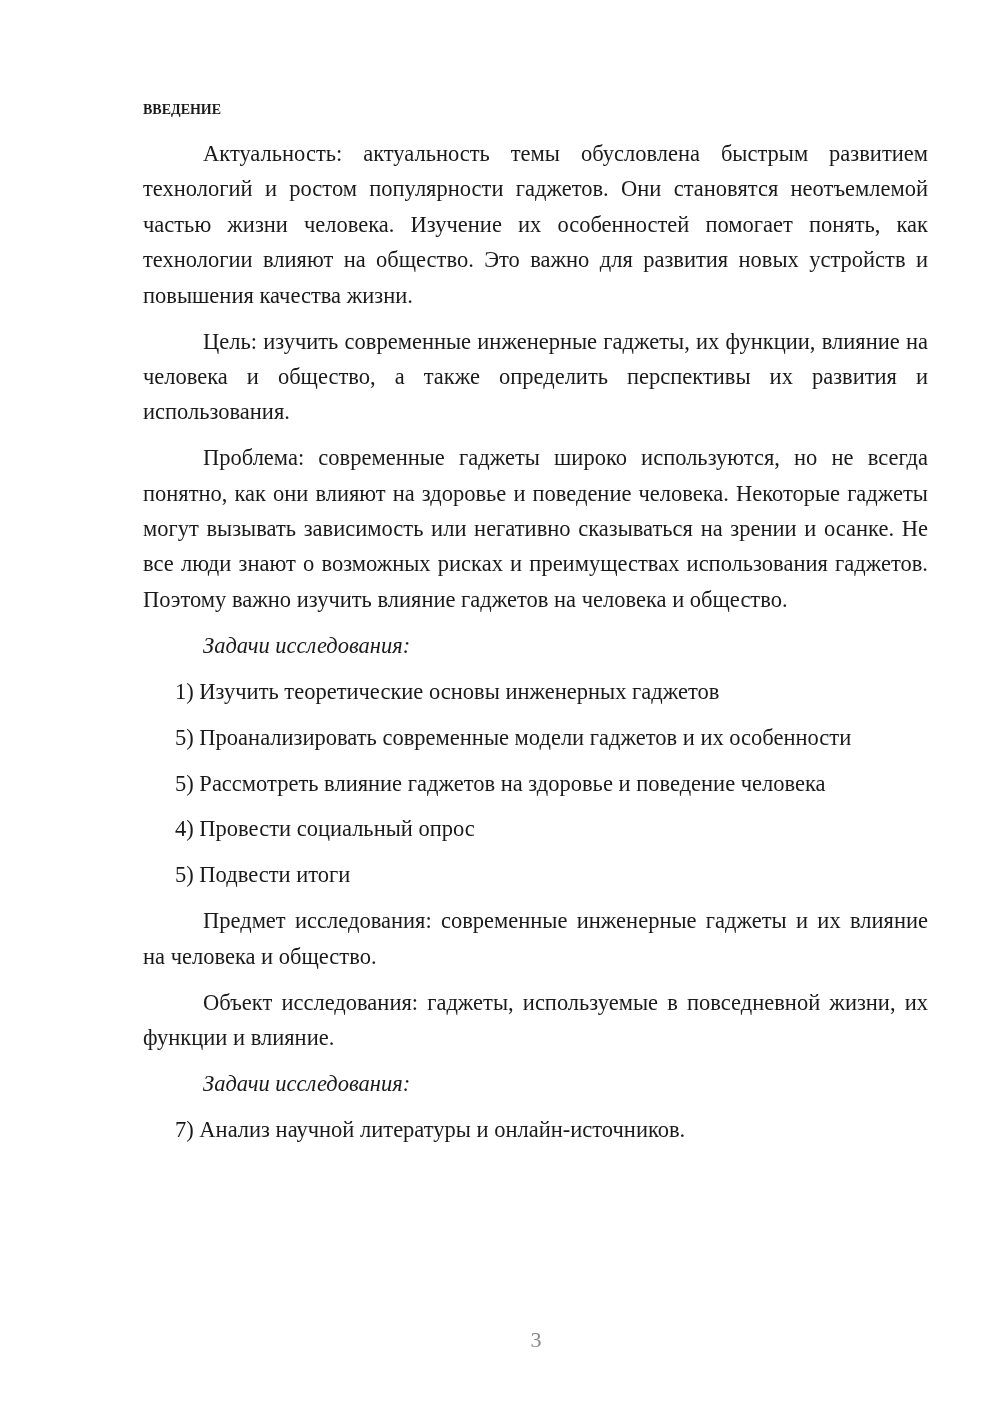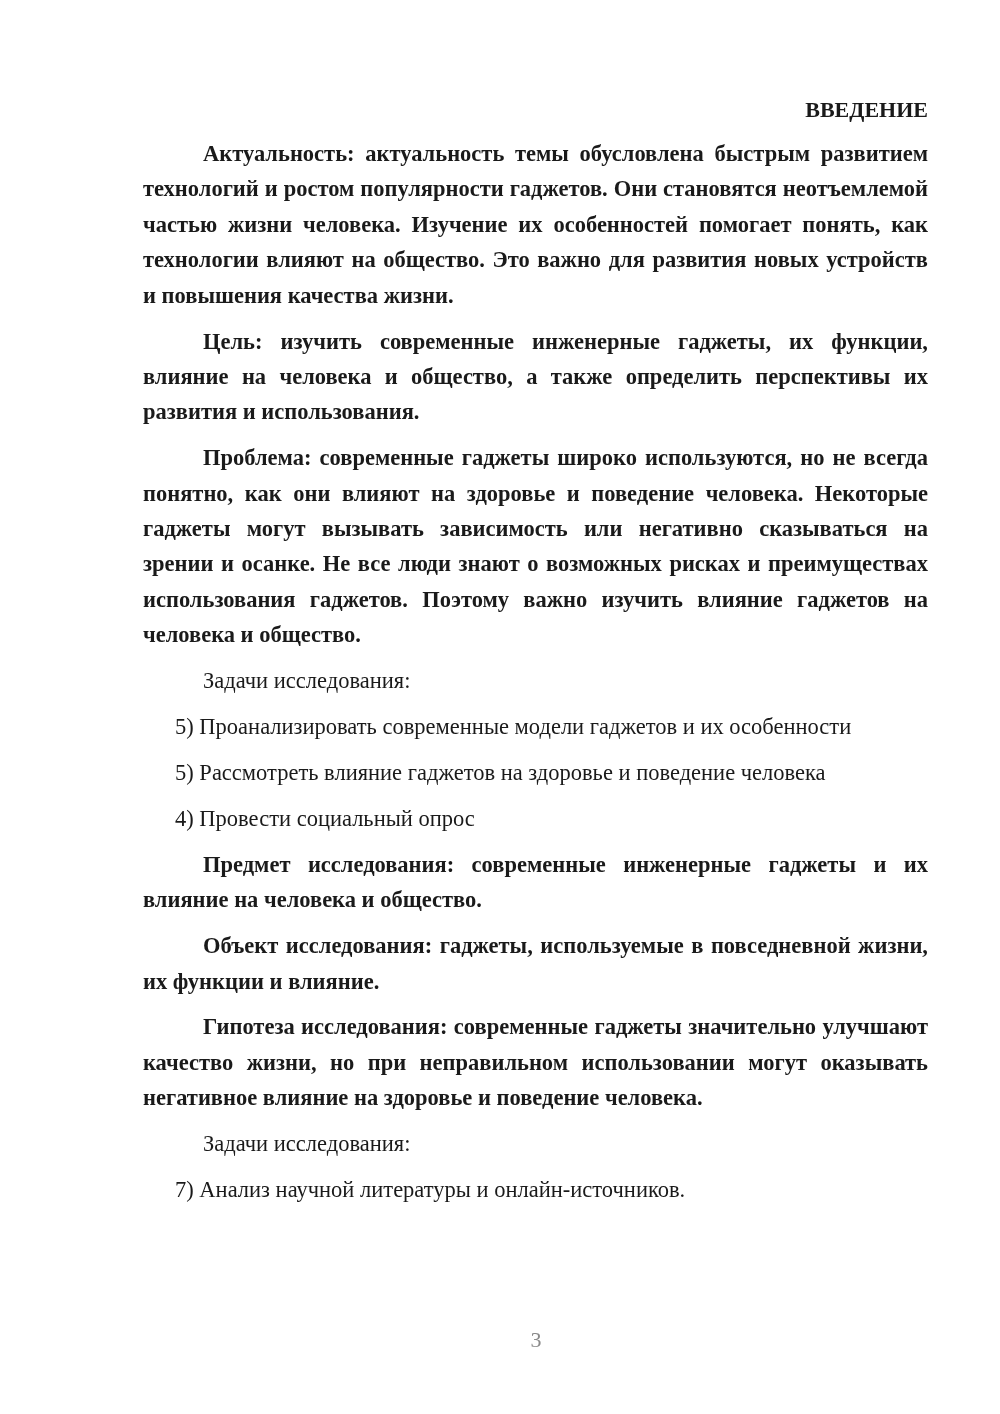--- a/index.html
+++ b/index.html
@@ -2,47 +2,48 @@
 <html><head>
 <meta charset="utf-8">
 <style>
   html, body { margin: 0; padding: 0; background: #ffffff; }
   body { width: 1000px; height: 1414px; position: relative; overflow: hidden; }
   .page {
     position: absolute; left: 143px; top: 94px; width: 785px;
     font-family: "Liberation Serif", "DejaVu Serif", serif;
     font-size: 22.5px; line-height: 35.4px; color: #1a1a1a;
   }
-  .title { text-align: right; font-weight: bold; font-size: 22px; margin: 0 0 10px 0; line-height: 32px; }
-  .para { text-align: justify; text-indent: 60px; margin: 0 0 10.5px 0; font-weight: bold; }
+  .title { text-align: left; font-weight: bold; font-size: 14px; margin: 0 0 10px 0; line-height: 32px; }
+  .para { text-align: justify; text-indent: 60px; margin: 0 0 10.5px 0; }
   .para:after { content: ""; }
-  .label { text-indent: 60px; margin: 0 0 10.5px 0; }
+  .label { text-indent: 60px; margin: 0 0 10.5px 0; font-style: italic; }
   .list-item { margin: 0 0 10.5px 32px; white-space: nowrap; }
   .page-number {
     position: absolute; left: 0; width: 1000px; top: 1327px; text-align: center;
     font-family: "Liberation Serif", "DejaVu Serif", serif; font-size: 22px; color: #8a8a8a;
     padding-left: 72px; box-sizing: border-box;
   }
 </style>
 </head>
 <body>
 
 <div class="page">
   <div class="title">ВВЕДЕНИЕ</div>
   <p class="para">Актуальность: актуальность темы обусловлена быстрым развитием технологий и ростом популярности гаджетов. Они становятся неотъемлемой частью жизни человека. Изучение их особенностей помогает понять, как технологии влияют на общество. Это важно для развития новых устройств и повышения качества жизни.</p>
   <p class="para">Цель: изучить современные инженерные гаджеты, их функции, влияние на человека и общество, а также определить перспективы их развития и использования.</p>
   <p class="para">Проблема: современные гаджеты широко используются, но не всегда понятно, как они влияют на здоровье и поведение человека. Некоторые гаджеты могут вызывать зависимость или негативно сказываться на зрении и осанке. Не все люди знают о возможных рисках и преимуществах использования гаджетов. Поэтому важно изучить влияние гаджетов на человека и общество.</p>
   <p class="label">Задачи исследования:</p>
   <div>
+    <p class="list-item">1) Изучить теоретические основы инженерных гаджетов</p>
     <p class="list-item">5) Проанализировать современные модели гаджетов и их особенности</p>
     <p class="list-item">5) Рассмотреть влияние гаджетов на здоровье и поведение человека</p>
     <p class="list-item">4) Провести социальный опрос</p>
+    <p class="list-item">5) Подвести итоги</p>
   </div>
   <p class="para">Предмет исследования: современные инженерные гаджеты и их влияние на человека и общество.</p>
   <p class="para">Объект исследования: гаджеты, используемые в повседневной жизни, их функции и влияние.</p>
-  <p class="para">Гипотеза исследования: современные гаджеты значительно улучшают качество жизни, но при неправильном использовании могут оказывать негативное влияние на здоровье и поведение человека.</p>
   <p class="label">Задачи исследования:</p>
   <div>
     <p class="list-item">7) Анализ научной литературы и онлайн-источников.</p>
   </div>
 </div>
 
 <div class="page-number">3</div>
 
 </body></html>

